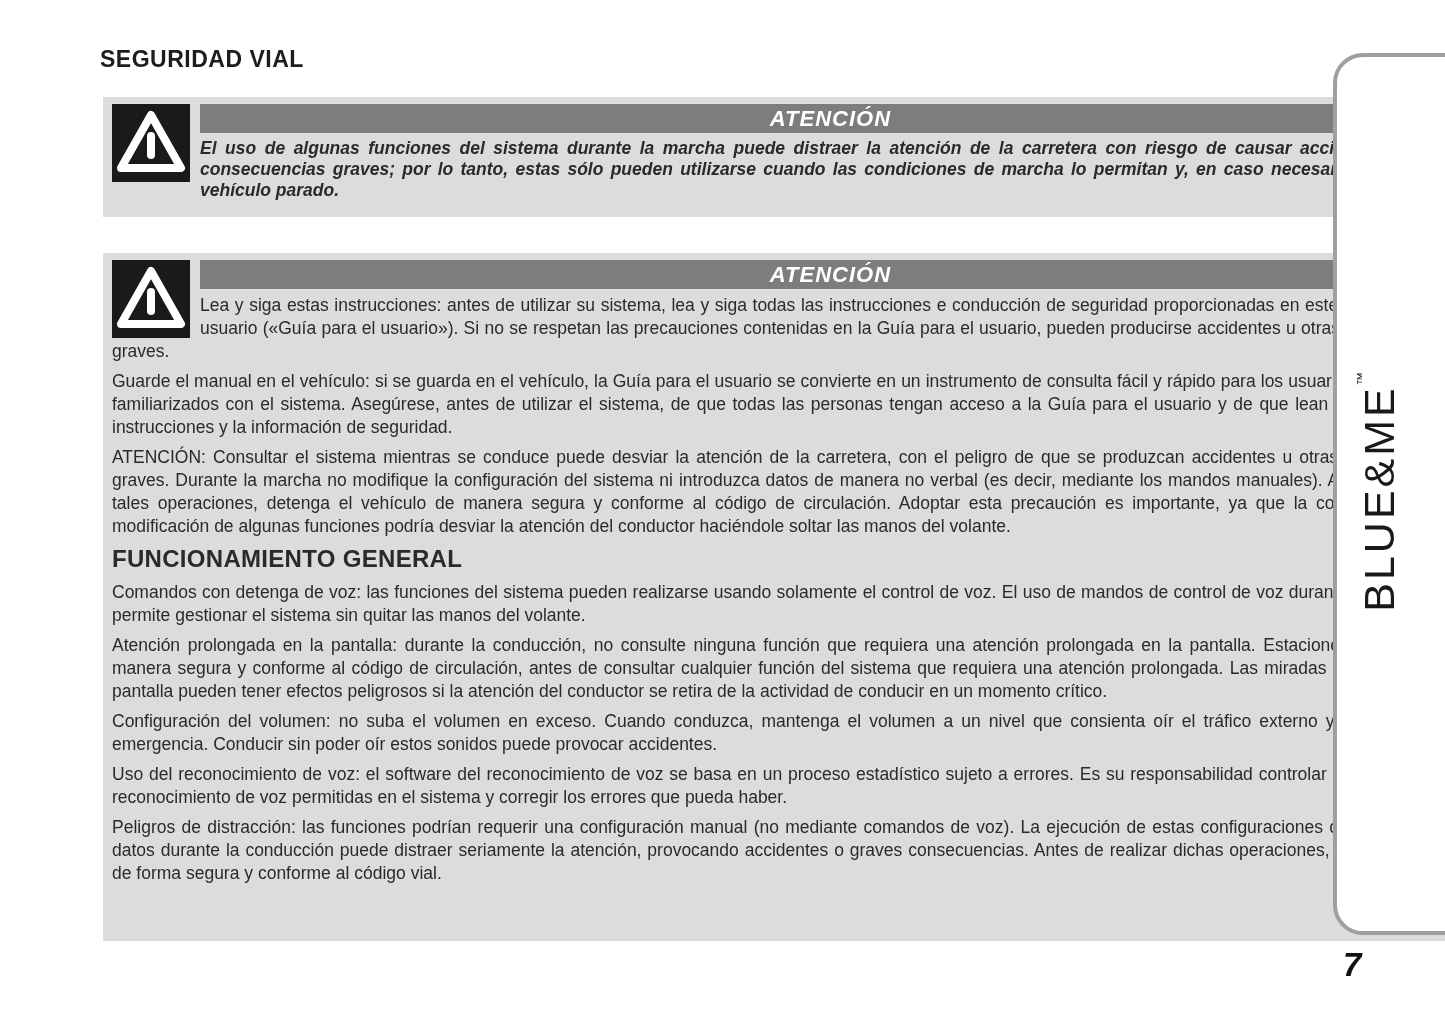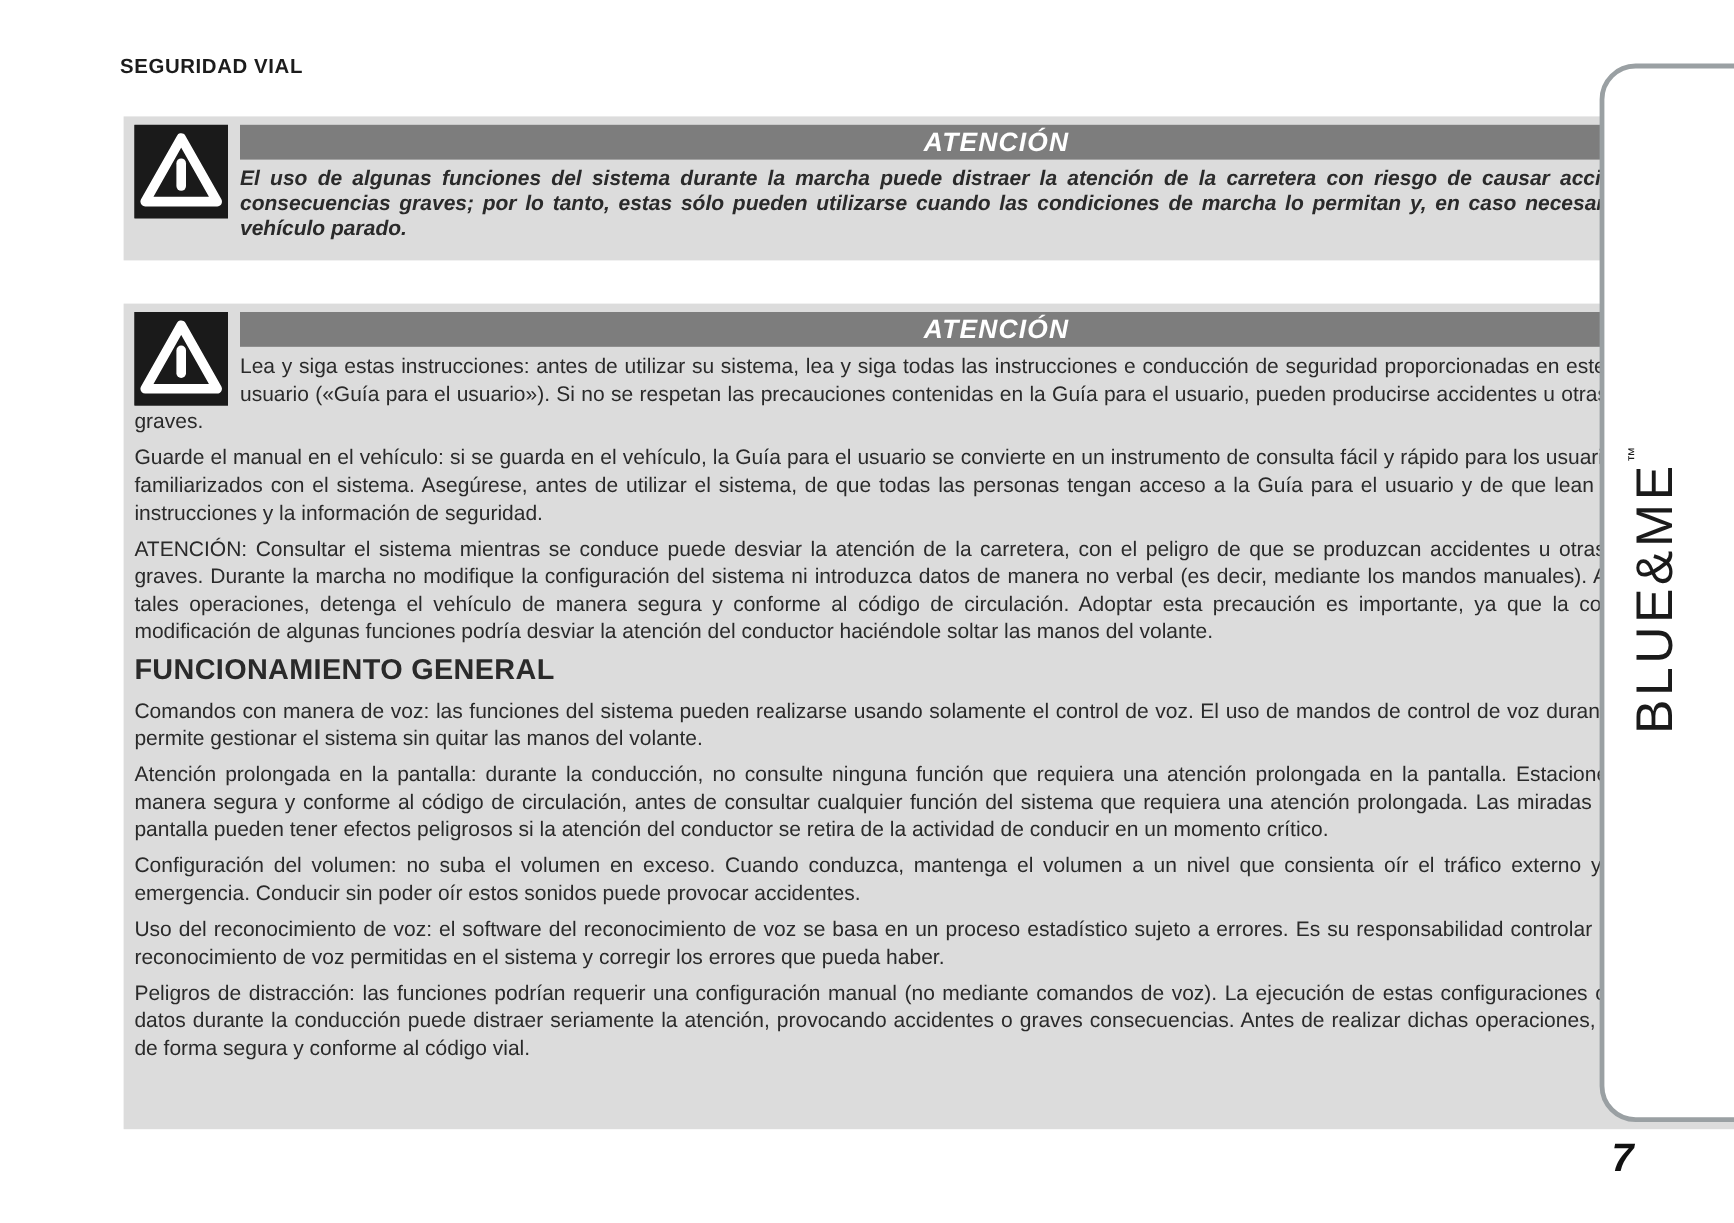--- a/index.html
+++ b/index.html
@@ -6,21 +6,21 @@
   .page{
     position:relative;
     width:1445px;height:1019px;
     background:#ffffff;
     overflow:hidden;
     font-family:"Liberation Sans", sans-serif;
     color:var(--body_text,#2a2a2a);
   }
   .doc-title{
     position:absolute;left:100px;top:46px;
-    font-size:17px;font-weight:bold;letter-spacing:.5px;color:#1c1c1c;
+    font-size:23px;font-weight:bold;letter-spacing:.5px;color:#1c1c1c;
   }
   .warn-box{
     position:absolute;left:103px;
     width:1368px;
     background:var(--box_bg,#dcdcdc);
     box-sizing:border-box;
     padding:7px 10px 8px 9px;
   }
   .box1{top:97px;height:120px;}
   .box2{top:253px;height:688px;}
@@ -124,21 +124,21 @@
     </div>
 
     <p class="warn-body"><span class="lead">Lea y siga estas instrucciones</span><span>: antes de utilizar su sistema, lea y siga todas las instrucciones e conducción de seguridad proporcionadas en este manual para el usuario («Guía para el usuario»). Si no se respetan las precauciones contenidas en la Guía para el usuario, pueden producirse accidentes u otras consecuencias graves.</span></p>
 
     <p class="warn-body"><span class="lead">Guarde el manual en el vehículo</span><span>: si se guarda en el vehículo, la Guía para el usuario se convierte en un instrumento de consulta fácil y rápido para los usuarios que no están familiarizados con el sistema. Asegúrese, antes de utilizar el sistema, de que todas las personas tengan acceso a la Guía para el usuario y de que lean atentamente las instrucciones y la información de seguridad.</span></p>
 
     <p class="warn-body"><span class="lead">ATENCIÓN: Consultar el sistema mientras se conduce puede desviar la atención de la carretera, con el peligro de que se produzcan accidentes u otras consecuencias graves. Durante la marcha no modifique la configuración del sistema ni introduzca datos de manera no verbal (es decir, mediante los mandos manuales). Antes de realizar tales operaciones, detenga el vehículo de manera segura y conforme al código de circulación. Adoptar esta precaución es importante, ya que la configuración o la modificación de algunas funciones podría desviar la atención del conductor haciéndole soltar las manos del volante.</span><span></span></p>
 
     <div class="section-heading">FUNCIONAMIENTO GENERAL</div>
 
-    <p class="warn-body"><span class="lead">Comandos con manera de voz</span><span>: las funciones del sistema pueden realizarse usando solamente el control de voz. El uso de mandos de control de voz durante la conducción permite gestionar el sistema sin quitar las manos del volante.</span></p>
+    <p class="warn-body"><span class="lead">Comandos con detenga de voz</span><span>: las funciones del sistema pueden realizarse usando solamente el control de voz. El uso de mandos de control de voz durante la conducción permite gestionar el sistema sin quitar las manos del volante.</span></p>
 
     <p class="warn-body"><span class="lead">Atención prolongada en la pantalla</span><span>: durante la conducción, no consulte ninguna función que requiera una atención prolongada en la pantalla. Estacione el vehículo de manera segura y conforme al código de circulación, antes de consultar cualquier función del sistema que requiera una atención prolongada. Las miradas ocasionales a la pantalla pueden tener efectos peligrosos si la atención del conductor se retira de la actividad de conducir en un momento crítico.</span></p>
 
     <p class="warn-body"><span class="lead">Configuración del volumen</span><span>: no suba el volumen en exceso. Cuando conduzca, mantenga el volumen a un nivel que consienta oír el tráfico externo y las señales de emergencia. Conducir sin poder oír estos sonidos puede provocar accidentes.</span></p>
 
     <p class="warn-body"><span class="lead">Uso del reconocimiento de voz</span><span>: el software del reconocimiento de voz se basa en un proceso estadístico sujeto a errores. Es su responsabilidad controlar las funciones de reconocimiento de voz permitidas en el sistema y corregir los errores que pueda haber.</span></p>
 
     <p class="warn-body"><span class="lead">Peligros de distracción</span><span>: las funciones podrían requerir una configuración manual (no mediante comandos de voz). La ejecución de estas configuraciones o la inserción de datos durante la conducción puede distraer seriamente la atención, provocando accidentes o graves consecuencias. Antes de realizar dichas operaciones, pare el vehículo de forma segura y conforme al código vial.</span></p>
   </div>
 

